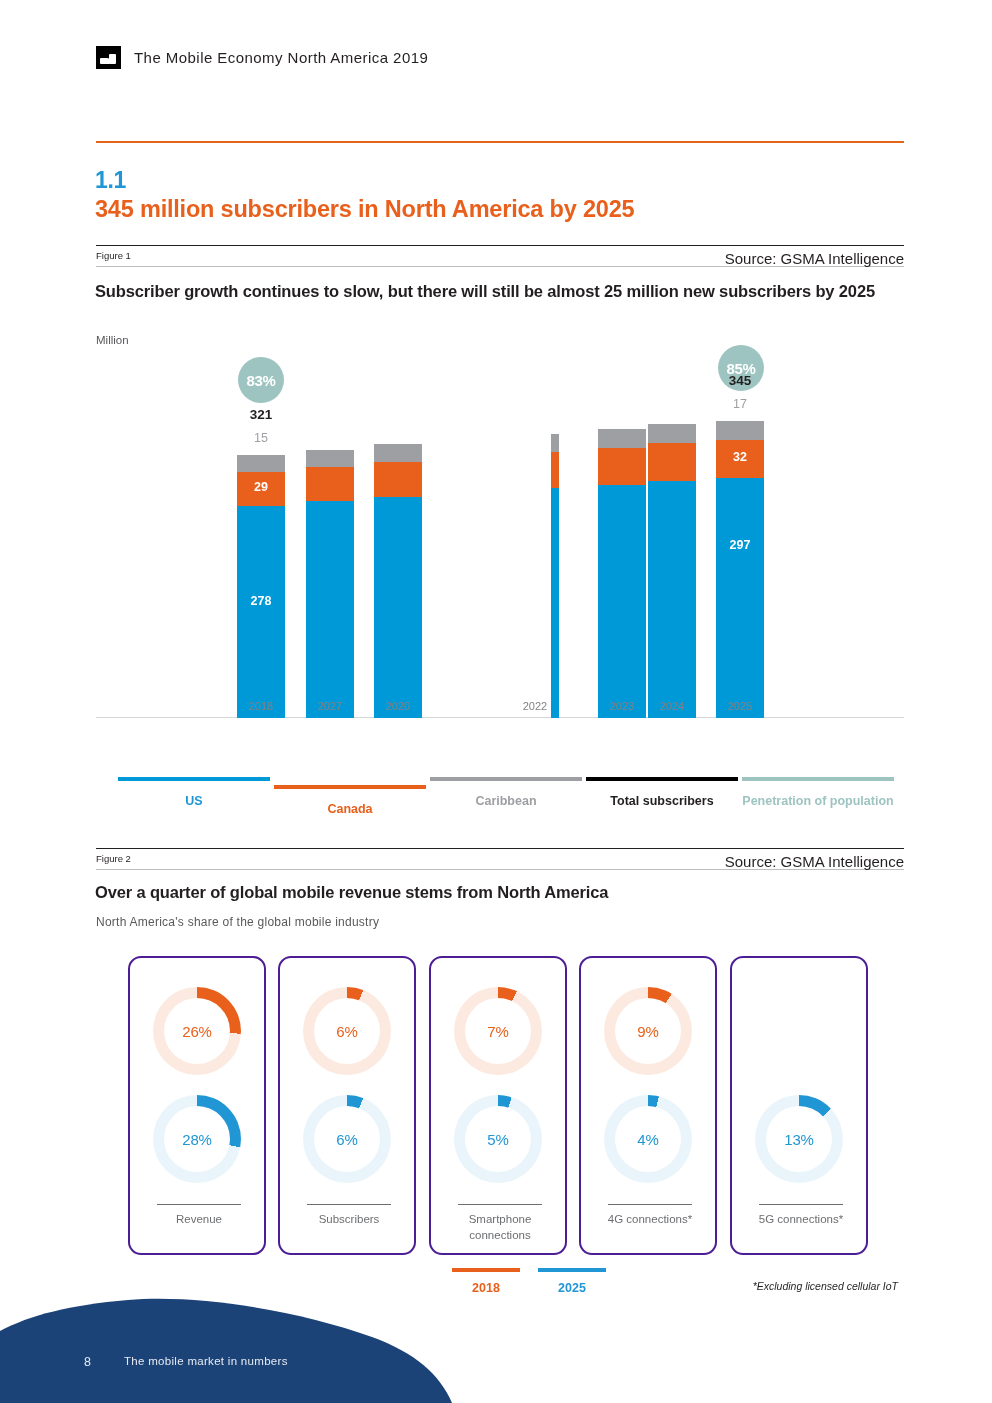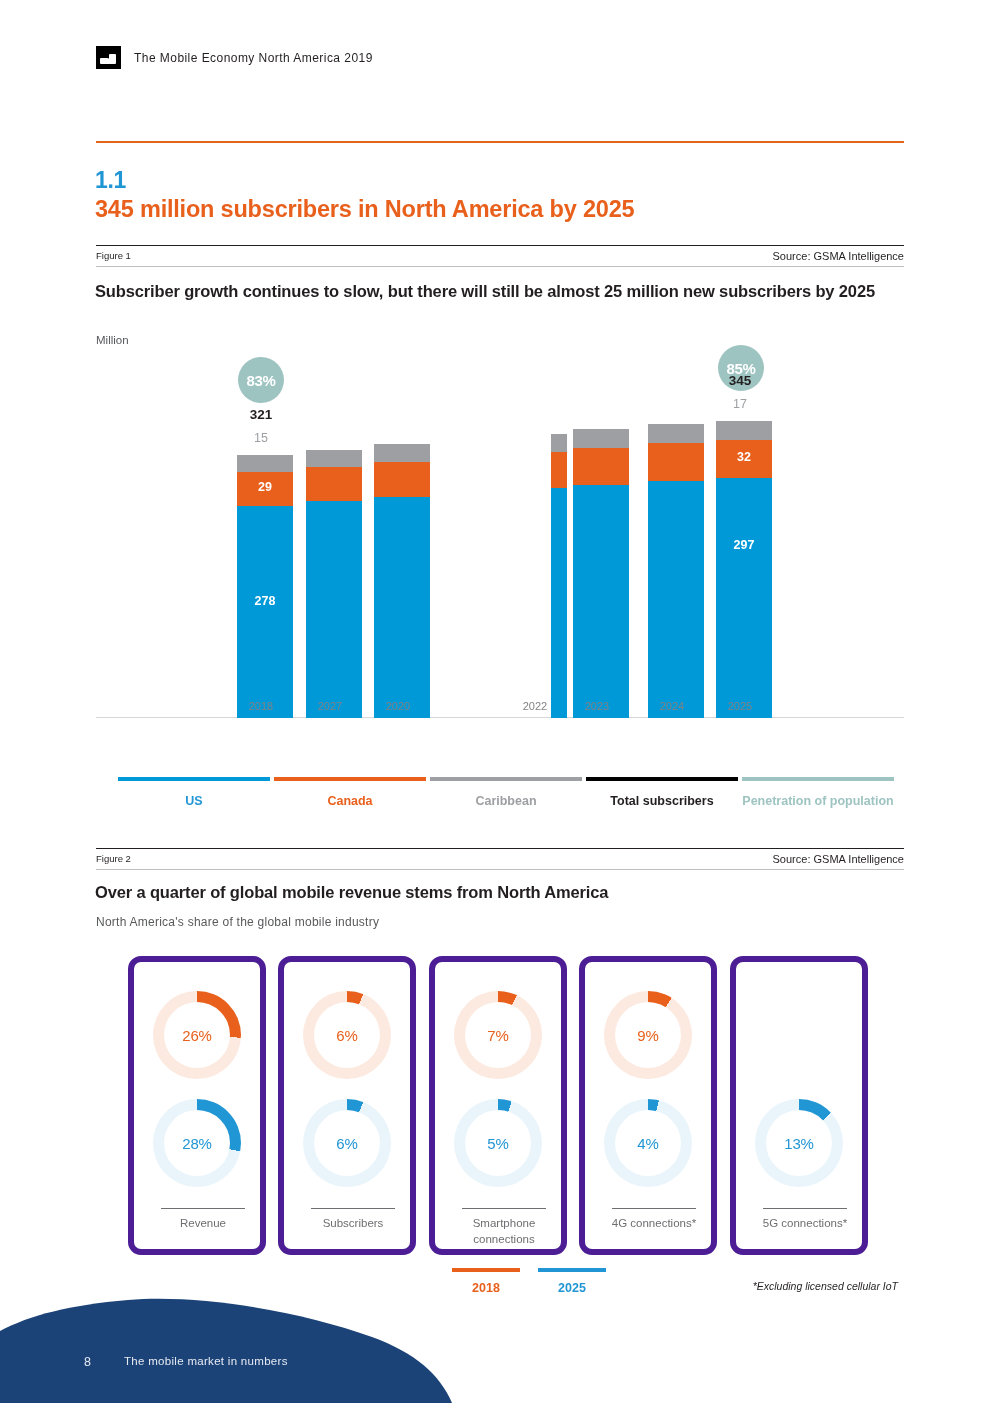--- a/index.html
+++ b/index.html
@@ -9,45 +9,45 @@
     width:992px; height:1403px; position:relative; overflow:hidden;
     font-family:"Liberation Sans", sans-serif; color:#231f20;
   }
 
   
   .hdr { position:absolute; left:96px; top:46px; display:flex; align-items:center; gap:13px; }
   .hdr-logo { width:25px; height:23px; background:#000; position:relative; flex:0 0 auto; }
   .hdr-logo .s1 { position:absolute; left:4px;  top:12px; width:10px; height:6px; background:#fff; border-radius:1px 3px 1px 1px; }
   .hdr-logo .s2 { position:absolute; left:13px; top:8px;  width:7px;  height:10px; background:#fff; border-radius:1px; }
   .hdr-logo .s3 { position:absolute; left:6px;  top:9px;  width:3px;  height:3px;  background:#000; border-radius:50%; }
-  .hdr-title { font-size:12px; letter-spacing:.45px; color:#231f20; white-space:nowrap; }
+  .hdr-title { font-size:15px; letter-spacing:.45px; color:#231f20; white-space:nowrap; }
 
   
   .rule-orange { position:absolute; left:96px; top:141px; width:808px; height:2px; background:#e2661a; }
   .sec-num   { position:absolute; left:95px; top:167px; font-size:23px; font-weight:bold; color:#2196d4; letter-spacing:-.3px; }
   .sec-title { position:absolute; left:95px; top:196px; font-size:23.5px; font-weight:bold; color:#e8601c; letter-spacing:-.2px; white-space:nowrap; }
 
   
   .figbar { position:absolute; left:96px; width:808px; height:22px;
             border-top:1px solid #231f20; border-bottom:1px solid #bfbfbf; }
   .figbar .lf { position:absolute; left:0;  top:4px; font-size:9.5px; color:#231f20; }
-  .figbar .rt { position:absolute; right:0; top:4px; font-size:11px; color:#231f20; }
+  .figbar .rt { position:absolute; right:0; top:4px; font-size:15px; color:#231f20; }
   #figbar1 { top:245px; }
   #figbar2 { top:848px; }
 
   .fig-head { position:absolute; left:95px; font-weight:bold; color:#231f20; }
   #fig1head { top:280px; width:800px; font-size:16.5px; line-height:22px; letter-spacing:-.15px; }
   #fig2head { top:883px; width:820px; font-size:16.5px; letter-spacing:-.15px; }
   .fig-sub { position:absolute; left:96px; color:#58595b; }
   #fig1sub { top:334px; font-size:11.5px; }
   #fig2sub { top:915px; font-size:12px; letter-spacing:.25px; }
 
   
   #barchart { position:absolute; left:96px; top:350px; width:808px; height:395px; }
-  .bcol { position:absolute; bottom:27px; width:56px; }
+  .bcol { position:absolute; bottom:27px; width:48px; }
   .bseg { width:100%; position:relative; }
   .bseg.us   { background:#0099d8; }
   .bseg.ca   { background:#e8601c; }
   .bseg.cb   { background:#9d9fa2; }
   .bval { position:absolute; left:0; width:100%; text-align:center; font-size:12.5px; font-weight:bold; color:#ffffff; }
   .btotal { position:absolute; left:-12px; width:72px; text-align:center; font-size:13.5px; font-weight:bold; color:#231f20; }
   .bcblabel { position:absolute; left:-12px; width:72px; text-align:center; font-size:12.5px; color:#9d9fa2; }
   .bxlabel { position:absolute; bottom:6px; left:-12px; width:72px; text-align:center; font-size:11px; color:#808285; }
   .axis { position:absolute; left:0; bottom:27px; width:808px; height:1px; background:#d6d7d8; }
   .pencirc { position:absolute; width:46px; height:46px; border-radius:50%; background:#9ec4c1;
@@ -56,21 +56,21 @@
 
   
   #legend1 { position:absolute; left:96px; top:777px; width:808px; height:56px; }
   .lg { position:absolute; top:0; }
   .lg .bar  { height:4px; width:100%; }
   .lg .lbl  { margin-top:12px; text-align:center; font-size:12.5px; font-weight:bold; line-height:16px; }
 
   
   #cards { position:absolute; left:128px; top:956px; width:740px; height:300px; }
   .card { position:absolute; top:0; width:138px; height:299px; background:#fff;
-          border:6px solid #4c1d95; border-radius:13px; }
+          border:2px solid #4c1d95; border-radius:13px; }
   .donut { position:absolute; left:50%; transform:translateX(-50%); width:88px; height:88px; border-radius:50%; }
   .donut .hole { position:absolute; left:11px; top:11px; width:66px; height:66px; background:#fff; border-radius:50%; }
   .donut .pct { position:absolute; left:0; top:0; width:88px; height:88px; display:flex;
                 align-items:center; justify-content:center; font-size:15px; letter-spacing:-.2px; }
   .donut.d18 { top:29px; }
   .donut.d25 { top:137px; }
   .donut.d18 .pct { color:#e8601c; }
   .donut.d25 .pct { color:#2196d4; }
   .cdiv { position:absolute; left:27px; top:246px; width:84px; height:1px; background:#6d6e71; }
   .clbl { position:absolute; left:6px; top:253px; width:126px; text-align:center;
@@ -147,21 +147,21 @@
   </div>
 
 
   <div class="bcol" style="left:415px; height:284px;padding-left:40px;">
     <div class="bseg cb" style="height:18px;"></div>
     <div class="bseg ca" style="height:36px;"></div>
     <div class="bseg us" style="height:230px;"></div>
     <div class="bxlabel">2022</div>
   </div>
 
-  <div class="bcol" style="left:477px; height:289px;">
+  <div class="bcol" style="left:502px; height:289px;">
     <div class="bseg cb" style="height:19px;"></div>
     <div class="bseg ca" style="height:37px;"></div>
     <div class="bseg us" style="height:233px;"></div>
     <div class="bxlabel">2023</div>
   </div>
 
   <div class="bcol" style="left:552px; height:294px;">
     <div class="bseg cb" style="height:19px;"></div>
     <div class="bseg ca" style="height:38px;"></div>
     <div class="bseg us" style="height:237px;"></div>
@@ -180,21 +180,21 @@
     </div>
     <div class="bxlabel">2025</div>
   </div>
 </div>
 
 <div id="legend1">
   <div class="lg" style="left:22px; width:152px;">
     <div class="bar" style="background:#0099d8;"></div>
     <div class="lbl" style="color:#2196d4;">US</div>
   </div>
-  <div class="lg" style="left:178px; width:152px;">
+  <div class="lg" style="left:178px; width:152px;margin-top:8px;">
     <div class="bar" style="background:#e8601c;"></div>
     <div class="lbl" style="color:#e8601c;">Canada</div>
   </div>
   <div class="lg" style="left:334px; width:152px;">
     <div class="bar" style="background:#9d9fa2;"></div>
     <div class="lbl" style="color:#9d9fa2;">Caribbean</div>
   </div>
   <div class="lg" style="left:490px; width:152px;">
     <div class="bar" style="background:#000000;"></div>
     <div class="lbl" style="color:#231f20;">Total subscribers</div>

